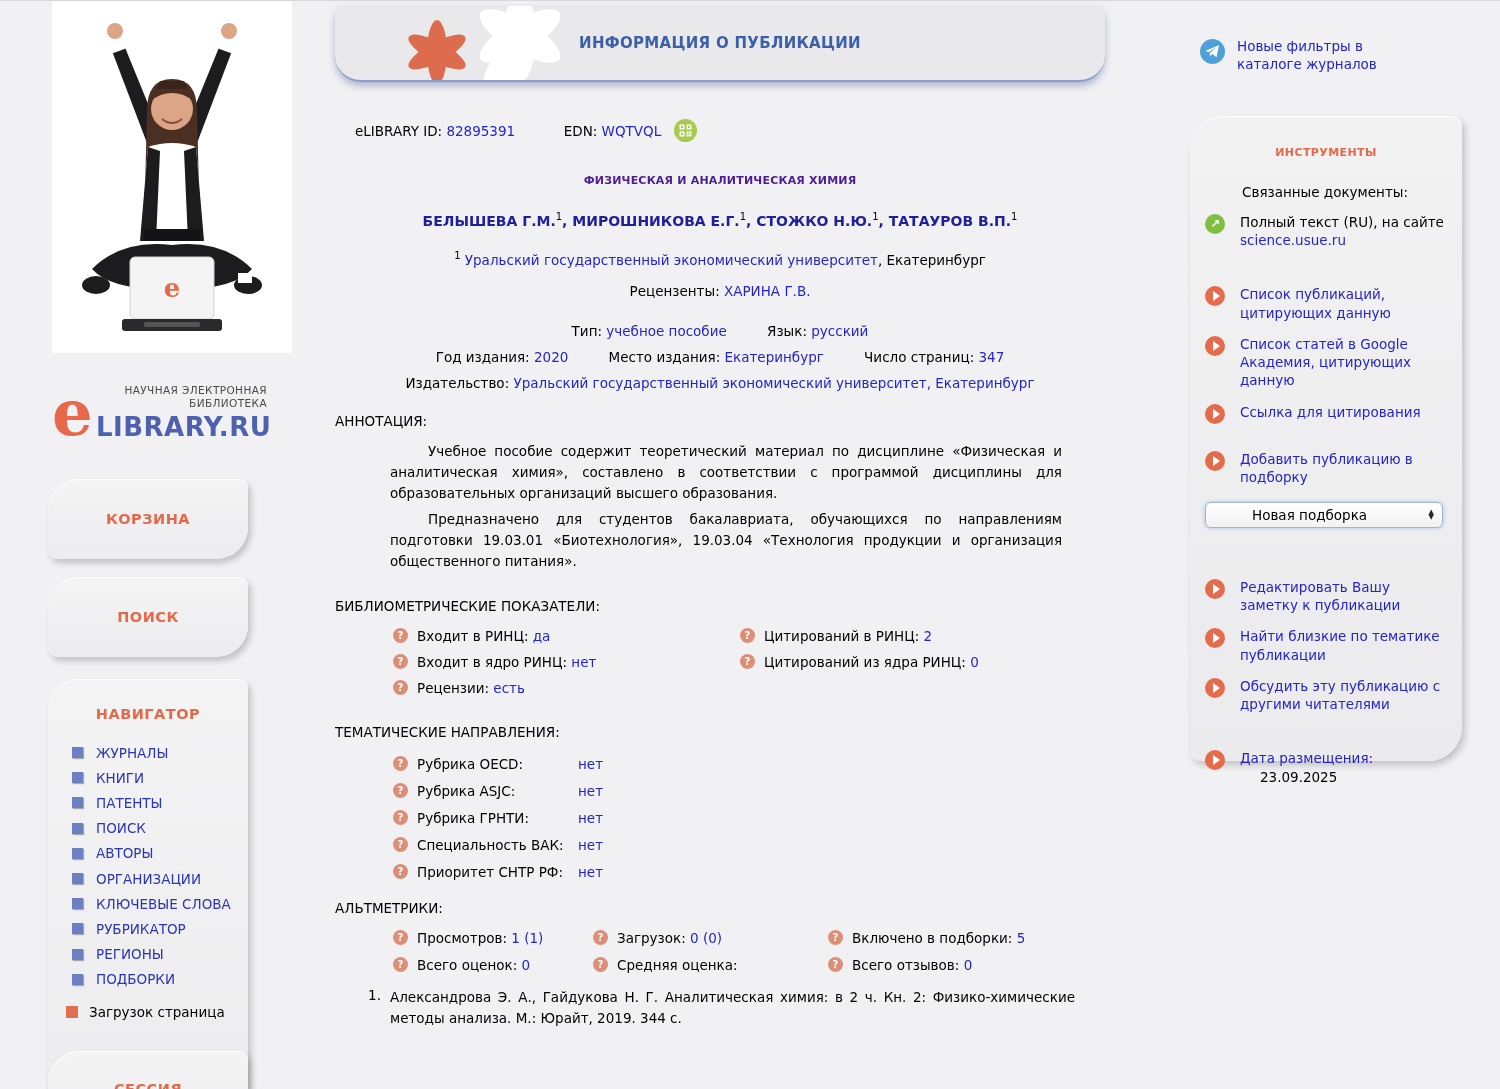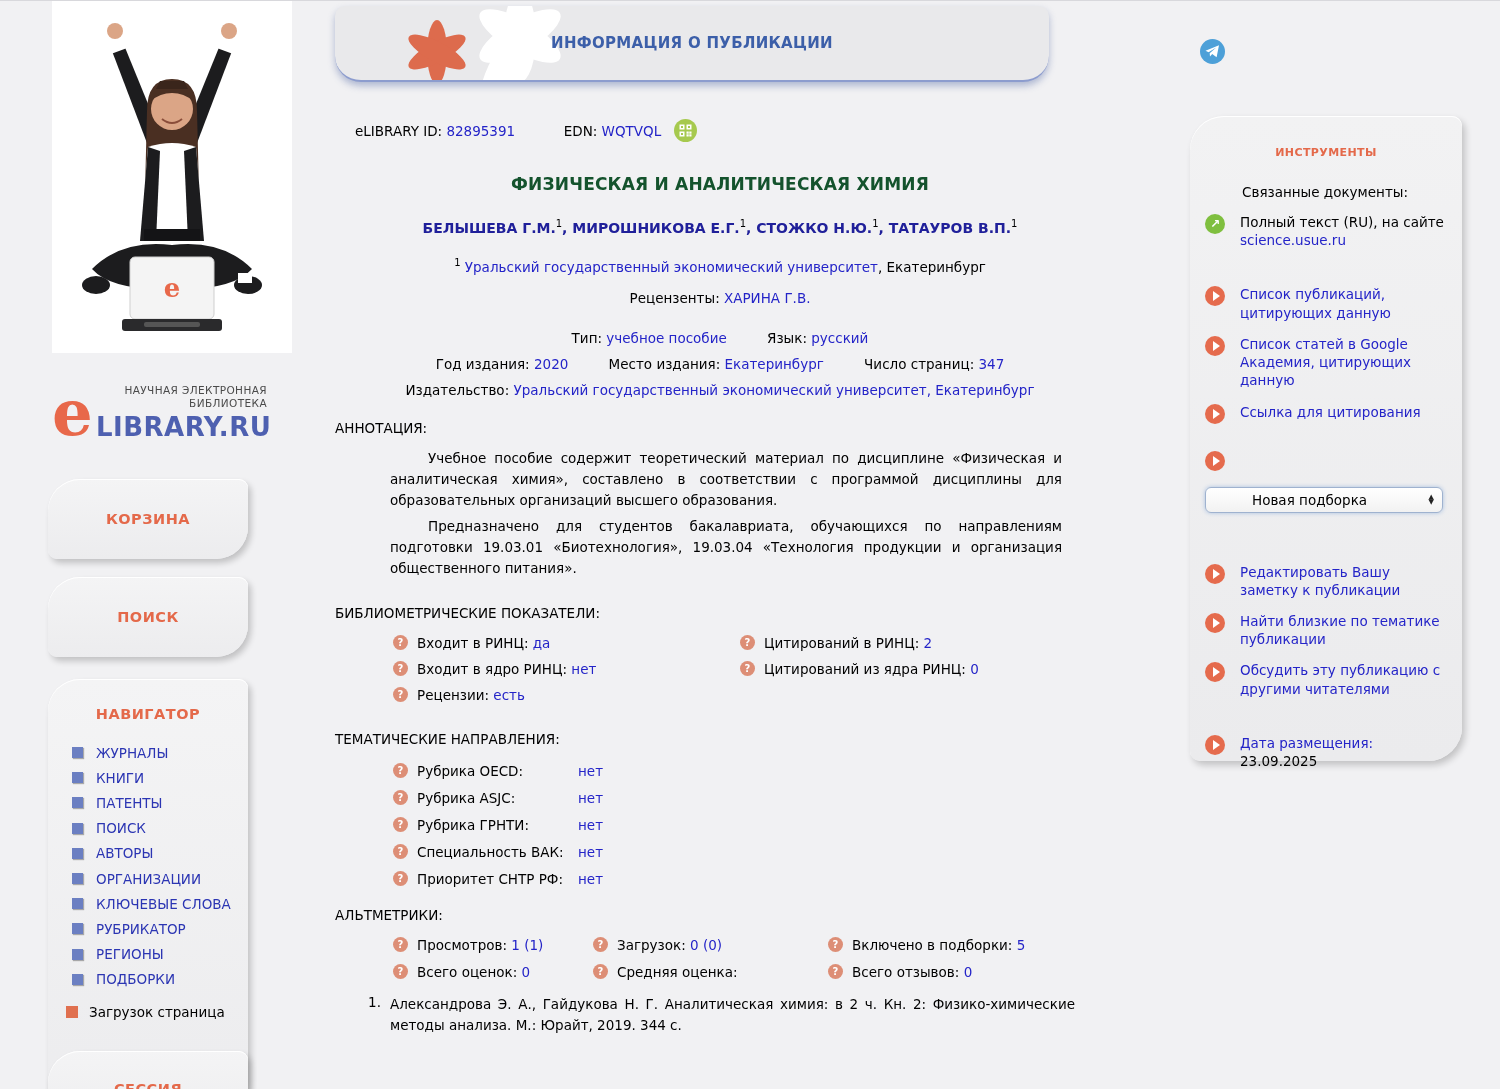--- a/index.html
+++ b/index.html
@@ -24,32 +24,32 @@
   .nav-card { top:678px; height:432px; padding-top:27px; }
   .nav-list { margin-top:18px; }
   .nav-item { display:flex; align-items:center; gap:13px; padding:4.6px 0 4.6px 24px; cursor:pointer; }
   .nav-sq { width:11px; height:11px; background:#6b7fc2; box-shadow:1px 1px 1px rgba(0,0,0,.3); flex:0 0 auto; }
   .nav-label { color:#2b35b3; font-size:13.5px; }
   .nav-home { display:flex; align-items:center; gap:11px; padding:12px 0 0 18px; cursor:pointer; }
   .home-sq { width:12px; height:12px; background:#e0704f; flex:0 0 auto; }
   .session-card { top:1050px; height:90px; padding-top:30px; }
 
   
-  .banner { position:absolute; left:335px; top:5px; width:714px; height:76px; background:#e9e9eb;
+  .banner { position:absolute; left:335px; top:5px; width:770px; height:76px; background:#e9e9eb;
             border-radius:10px 10px 26px 26px; border-bottom:2px solid #8c9cce;
             box-shadow:0 4px 7px rgba(95,115,170,.45); overflow:hidden; }
   .banner-flowers { position:absolute; left:40px; top:-12px; }
   .banner-title { position:absolute; left:0; right:0; top:0; bottom:0; display:flex; align-items:center; justify-content:center;
                   color:#3c5fa9; font-weight:bold; font-size:15px; letter-spacing:.3px; }
 
   
   .content { position:absolute; left:335px; top:84px; width:770px; }
   .idrow { margin:34px 0 0 20px; }
   .idrow .gap { display:inline-block; width:40px; }
-  .pub-title { margin-top:29px; text-align:center; color:#14532d; font-weight:bold; font-size:17px; letter-spacing:.2px; }
+  .pub-title { margin-top:29px; text-align:center; color:#4c1d95; font-weight:bold; font-size:11px; letter-spacing:.2px; }
   .authors { margin-top:24px; text-align:center; color:#20209a; font-weight:bold; font-size:14px; }
   .authors sup { font-weight:normal; color:#000; font-size:10px; }
   .affil { margin-top:21px; text-align:center; }
   .affil sup { font-size:10px; }
   .reviewers { margin-top:16px; text-align:center; }
   .crow { margin-top:10px; text-align:center; }
   .crow .pair { display:inline-block; margin:0 18px; }
   .typerow { margin-top:24px; }
   .udk { margin-top:21px; text-align:center; }
   .sec-title { margin-top:22px; }
@@ -89,21 +89,21 @@
   .play::after { content:""; position:absolute; left:8px; top:5px; border-left:7px solid #fff; border-top:5px solid transparent; border-bottom:5px solid transparent; }
   .goicon { width:20px; height:20px; border-radius:50%; background:#7fbf3f; flex:0 0 auto; color:#fff; font-size:12px; font-weight:bold;
             display:flex; align-items:center; justify-content:center; margin-top:1px; cursor:pointer; }
   .sel { margin:16px 0 0 15px; width:238px; height:26px; background:linear-gradient(180deg,#ffffff,#f2f2f2);
          border:1px solid #9fb2cf; border-radius:6px; box-shadow:0 0 4px #a8c0e0; display:flex; align-items:center;
          padding:0 8px 0 10px; cursor:pointer; }
   .sel-label { flex:1;margin-left:36px; }
   .sel-arrows { display:flex; flex-direction:column; align-items:center; line-height:5px; font-size:7px; color:#222; }
   .mt-big { margin-top:50px; }
   .mt-mid { margin-top:36px; }
-  .date-val { color:#000; }
+  .date-val { color:#000;margin-left:20px; }
 
   .qr-icon { display:inline-block; vertical-align:middle; margin-left:8px; cursor:pointer; }
 </style>
 </head>
 <body>
 
 <div class="page">
 
   <div class="photo-wrap">
     <svg width="240" height="352" viewBox="0 0 240 352">
@@ -386,20 +386,21 @@
       <span class="ref-text">Александрова Э. А., Гайдукова Н. Г. Аналитическая химия: в 2 ч. Кн. 2: Физико-химические методы анализа. М.: Юрайт, 2019. 344 с.</span>
     </div>
   </div>
 
   <div class="tg-row">
     <span class="tg-icon">
       <svg width="15" height="13" viewBox="0 0 15 13">
           <path d="M0.5 5.8 L14 0.3 L11.6 12.2 L7.2 9.0 L5.0 11.4 L4.7 8.2 L11.2 2.6 L3.6 7.3 Z" fill="#ffffff"></path>
         </svg>
     </span>
+    <span class="tg-text lnk">Новые фильтры в каталоге журналов</span>
   </div>
 
   <div class="tools-card">
     <div class="tools-title">ИНСТРУМЕНТЫ</div>
 
     <div class="tools-sub">Связанные документы:</div>
 
     <div class="trow">
       <span class="goicon">↗</span>
       <span class="txt"><span>Полный текст (RU), на сайте</span><br>
@@ -413,20 +414,21 @@
     <div class="trow">
       <span class="play"></span>
       <span class="txt lnk">Список статей в Google Академия, цитирующих данную</span>
     </div>
     <div class="trow">
       <span class="play"></span>
       <span class="txt lnk">Ссылка для цитирования</span>
     </div>
     <div class="trow" style="margin-top:26px;">
       <span class="play"></span>
+      <span class="txt lnk">Добавить публикацию в подборку</span>
     </div>
 
     <div class="sel">
       <span class="sel-label">Новая подборка</span>
       <span class="sel-arrows">
           <span>▲</span>
           <span>▼</span>
         </span>
     </div>
 

